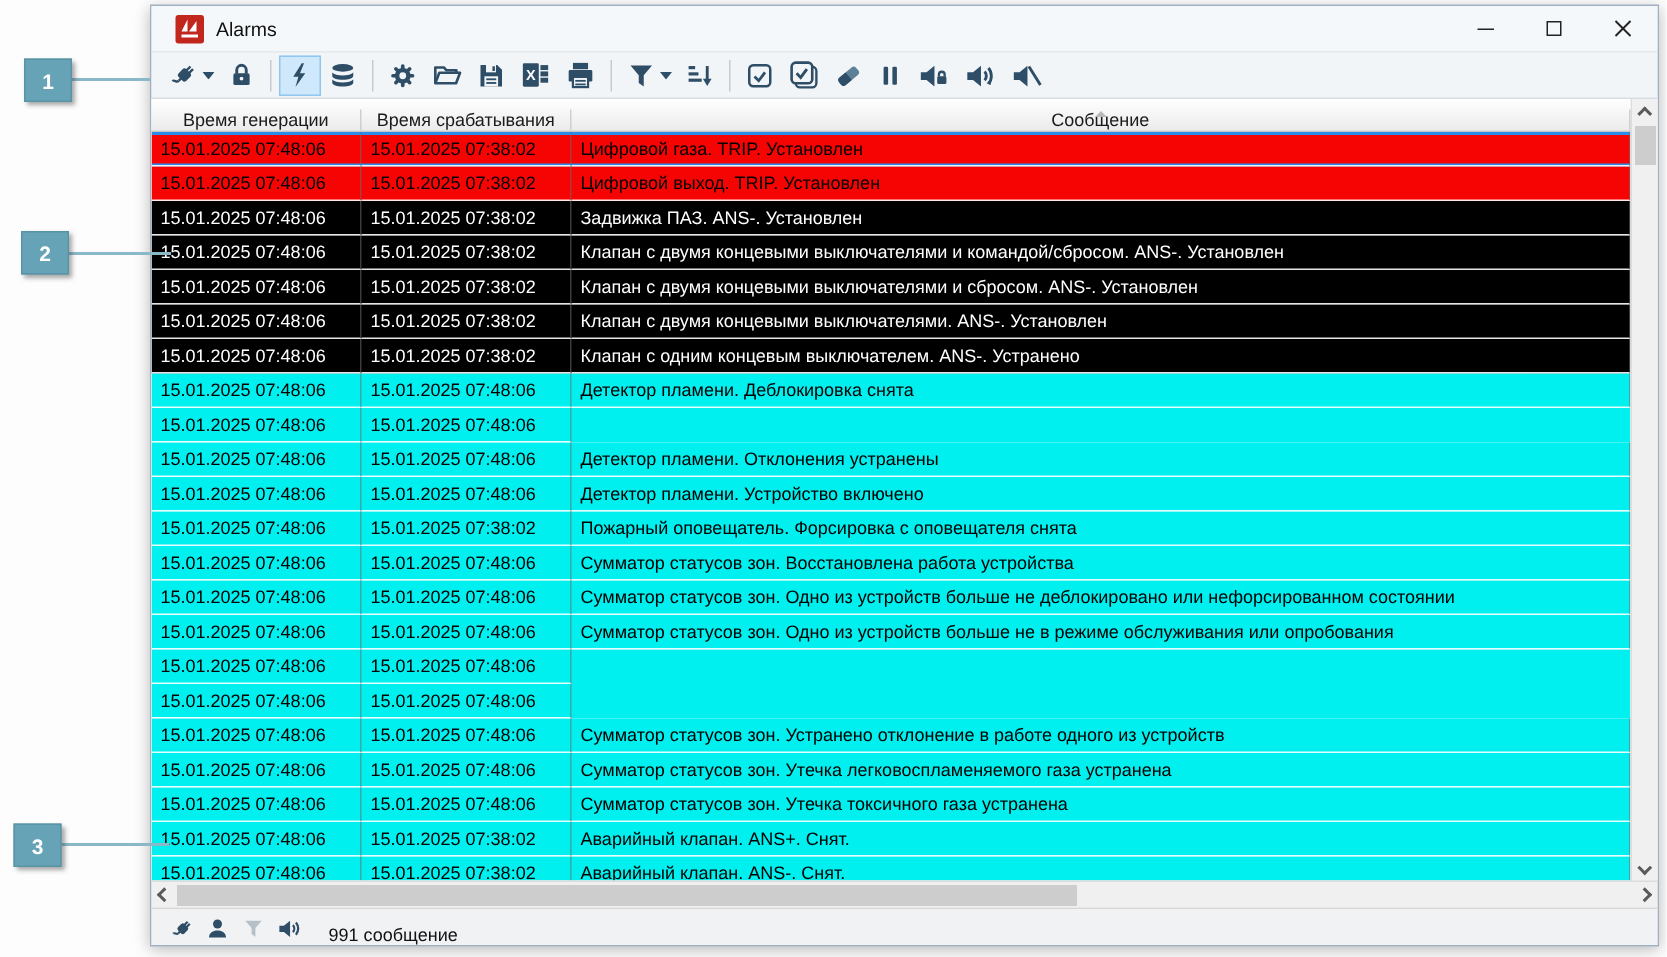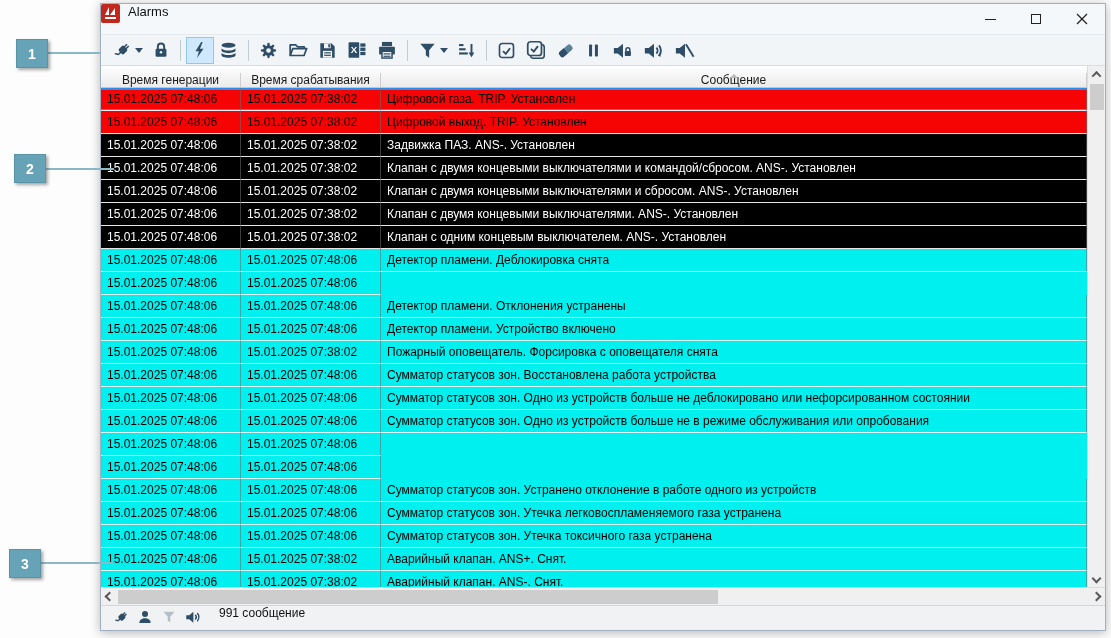--- a/index.html
+++ b/index.html
@@ -3,21 +3,21 @@
 <meta charset="utf-8">
 <style>
   * { box-sizing: border-box; margin: 0; padding: 0; }
   html,body { width:1111px; height:638px; background:#fdfdfd; font-family:"Liberation Sans", sans-serif; overflow:hidden; position:relative; }
 
   
   .window { position:absolute; left:100px; top:3px; width:1006px; height:628px;
     background:#f0f0f0; border:1px solid #9fb1c1; box-shadow:0 2px 10px rgba(0,0,0,.28);
     display:flex; flex-direction:column; }
 
-  .titlebar { height:30px; background:#f4f8fb; display:flex; padding-left:0; flex:0 0 auto; }
+  .titlebar { height:30px; background:#f4f8fb; display:flex; align-items:center; padding-left:16px; flex:0 0 auto; }
   .app-logo { width:19px; height:19px; background:#c1271d; border-radius:2px; margin-right:8px; position:relative; flex:0 0 auto; }
   .app-logo svg { position:absolute; left:0; top:0; }
   .title-text { font-size:13px; color:#111; }
   .caption-buttons { margin-left:auto; display:flex; height:30px; }
   .capbtn { width:46px; height:30px; display:flex; align-items:center; justify-content:center; }
   .min-glyph { width:11px; height:1px; background:#222; display:block; }
   .max-glyph { width:10px; height:10px; border:1px solid #222; display:block; }
 
   .toolbar { height:32px; background:#f2f5f8; border-top:1px solid #e4e9ee; border-bottom:1px solid #d7dde3;
     display:flex; align-items:center; padding:0 7px; flex:0 0 auto; }
@@ -58,21 +58,21 @@
   .harrow { width:17px; height:18px; display:flex; align-items:center; justify-content:center; flex:0 0 auto; }
   .hthumb { position:absolute; left:17px; top:2px; height:14px; width:600px; background:#cdcdcd; }
   .chev { width:7px; height:7px; border-right:2px solid #5a5a5a; border-bottom:2px solid #5a5a5a; display:block; }
   .chev.up    { transform:rotate(-135deg) translate(-1px,-1px); }
   .chev.down  { transform:rotate(45deg); }
   .chev.left  { transform:rotate(135deg); }
   .chev.right { transform:rotate(-45deg); }
 
   
   .statusbar { height:25px; flex:0 0 25px; background:#f1f2f4; border-top:1px solid #d6d6d6;
-    display:flex; align-items:flex-start; padding-left:8px; font-size:12px; color:#111; }
+    display:flex; align-items:flex-end; padding-left:8px; font-size:12px; color:#111; }
   .sicon { display:flex; align-items:center; justify-content:center; width:24px; height:22px; }
   .status-text { margin-left:14px; }
 
   
   .callout { position:absolute; width:32px; height:29px; background:#67a3b7; border:1px solid #5b93a6;
     box-shadow:2px 2px 3px rgba(60,60,60,.45); color:#fff; font-size:14px; font-weight:bold;
     display:flex; align-items:center; justify-content:center; z-index:20; }
   .callout-line { position:absolute; height:2px; background:#8ab8c7; z-index:19; }
 </style>
 </head>
@@ -311,21 +311,21 @@
             <div class="cell c2">Клапан с двумя концевыми выключателями и сбросом. ANS-. Установлен</div>
           </div>
           <div class="row black">
             <div class="cell c0">15.01.2025 07:48:06</div>
             <div class="cell c1">15.01.2025 07:38:02</div>
             <div class="cell c2">Клапан с двумя концевыми выключателями. ANS-. Установлен</div>
           </div>
           <div class="row black">
             <div class="cell c0">15.01.2025 07:48:06</div>
             <div class="cell c1">15.01.2025 07:38:02</div>
-            <div class="cell c2">Клапан с одним концевым выключателем. ANS-. Установлен</div>
+            <div class="cell c2">Клапан с одним концевым выключателем. ANS-. Устранено</div>
           </div>
           <div class="row cyan">
             <div class="cell c0">15.01.2025 07:48:06</div>
             <div class="cell c1">15.01.2025 07:48:06</div>
             <div class="cell c2">Детектор пламени. Деблокировка снята</div>
           </div>
           <div class="row cyan">
             <div class="cell c0">15.01.2025 07:48:06</div>
             <div class="cell c1">15.01.2025 07:48:06</div>
           </div>

